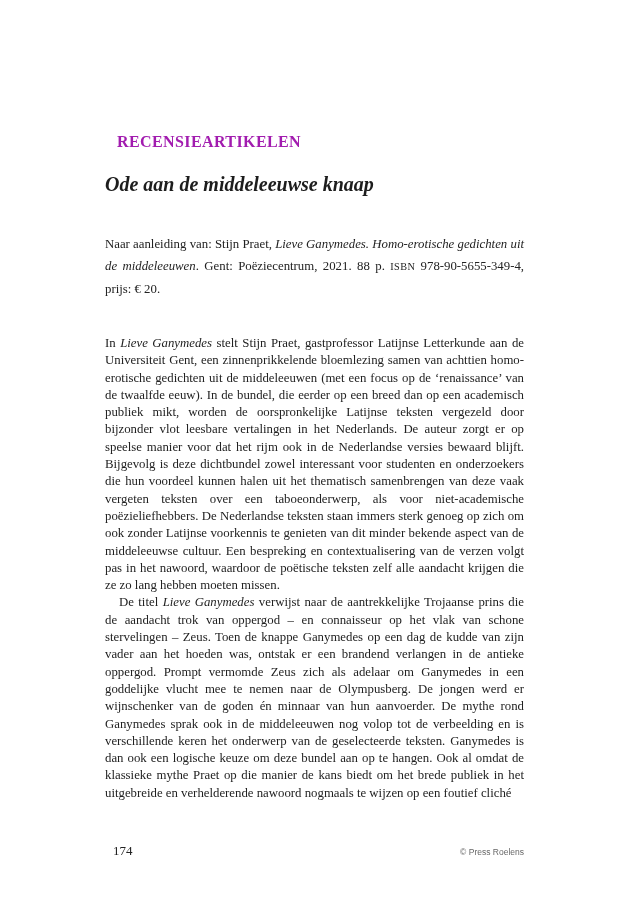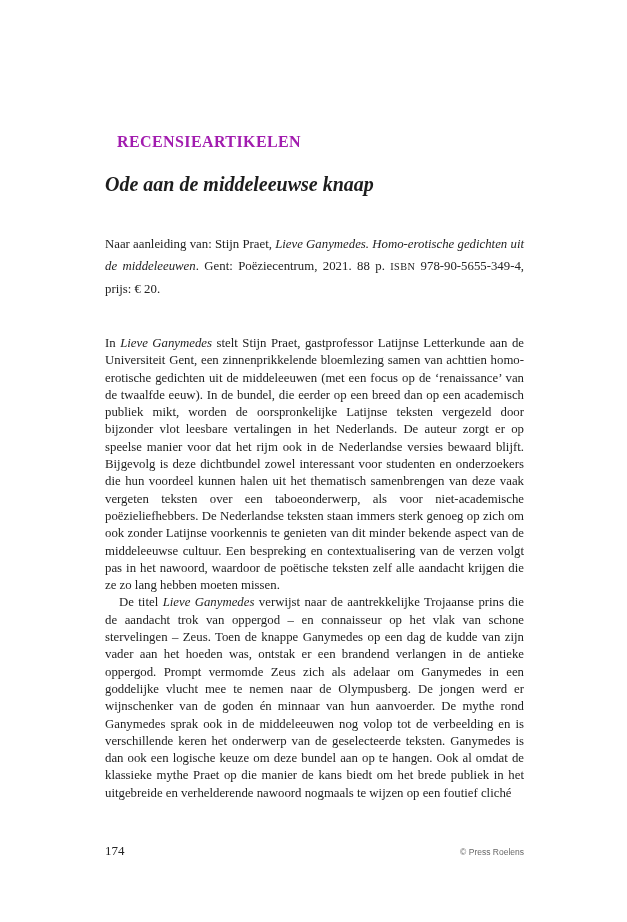--- a/index.html
+++ b/index.html
@@ -94,21 +94,21 @@
     line-height: 17.3px;
     text-align: justify;
     color: #222222;
     margin-top: 32px;
   }
   .body-text p { margin: 0; }
   .body-text p.indent { text-indent: 14px; }
   .footer {
     position: absolute;
     top: 843px;
-    left: 0;
+    left: 8px;
     right: 0;
     display: flex;
     justify-content: space-between;
     align-items: baseline;
     gap: 11px;
   }
   .page-number { font-size: 13px; color: #222222; }
   .copyright {
     font-family: "Liberation Sans", sans-serif;
     font-size: 8.5px;

